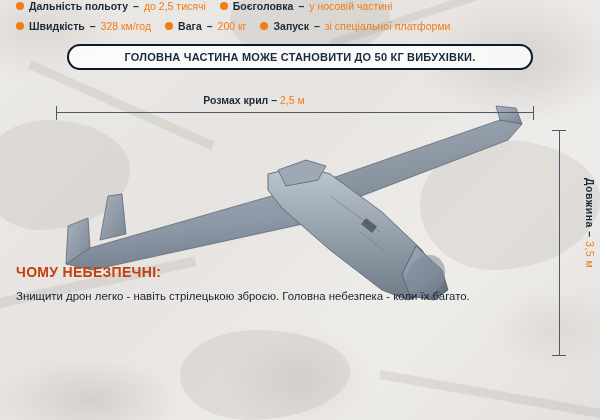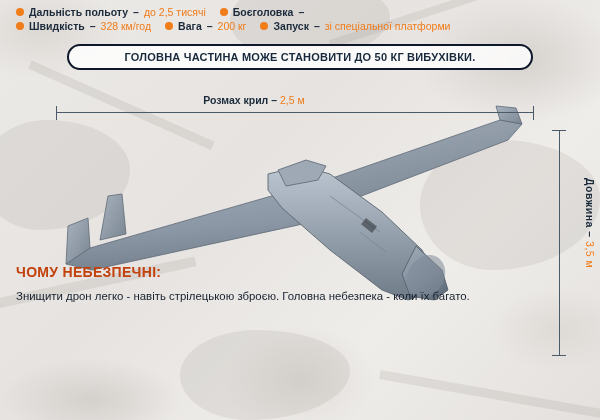--- a/index.html
+++ b/index.html
@@ -51,21 +51,21 @@
     position: absolute;
     left: 0;
     width: 600px;
     display: flex;
     align-items: center;
     gap: 14px;
     padding-left: 16px;
     box-sizing: border-box;
     z-index: 5;
   }
-  .spec-row.row1 { top: 6px; text-align: right; }
+  .spec-row.row1 { top: 0px; text-align: right; }
   .spec-row.row2 { top: 20px; }
   .spec-item {
     display: flex;
     align-items: center;
     gap: 5px;
     font-size: 10.5px;
     font-weight: bold;
     color: #1b2a3a;
     white-space: nowrap;
   }
@@ -202,20 +202,21 @@
     <div class="spec-item">
       <span class="bullet"></span>
       <span>Дальність польоту</span>
       <span>–</span>
       <span class="val">до 2,5 тисячі</span>
     </div>
     <div class="spec-item">
       <span class="bullet"></span>
       <span>Боєголовка</span>
       <span>–</span>
+      <span class="val">у носовій частині</span>
     </div>
   </div>
 
   <div class="spec-row row2">
     <div class="spec-item">
       <span class="bullet"></span>
       <span>Швидкість</span>
       <span>–</span>
       <span class="val">328 км/год</span>
     </div>

